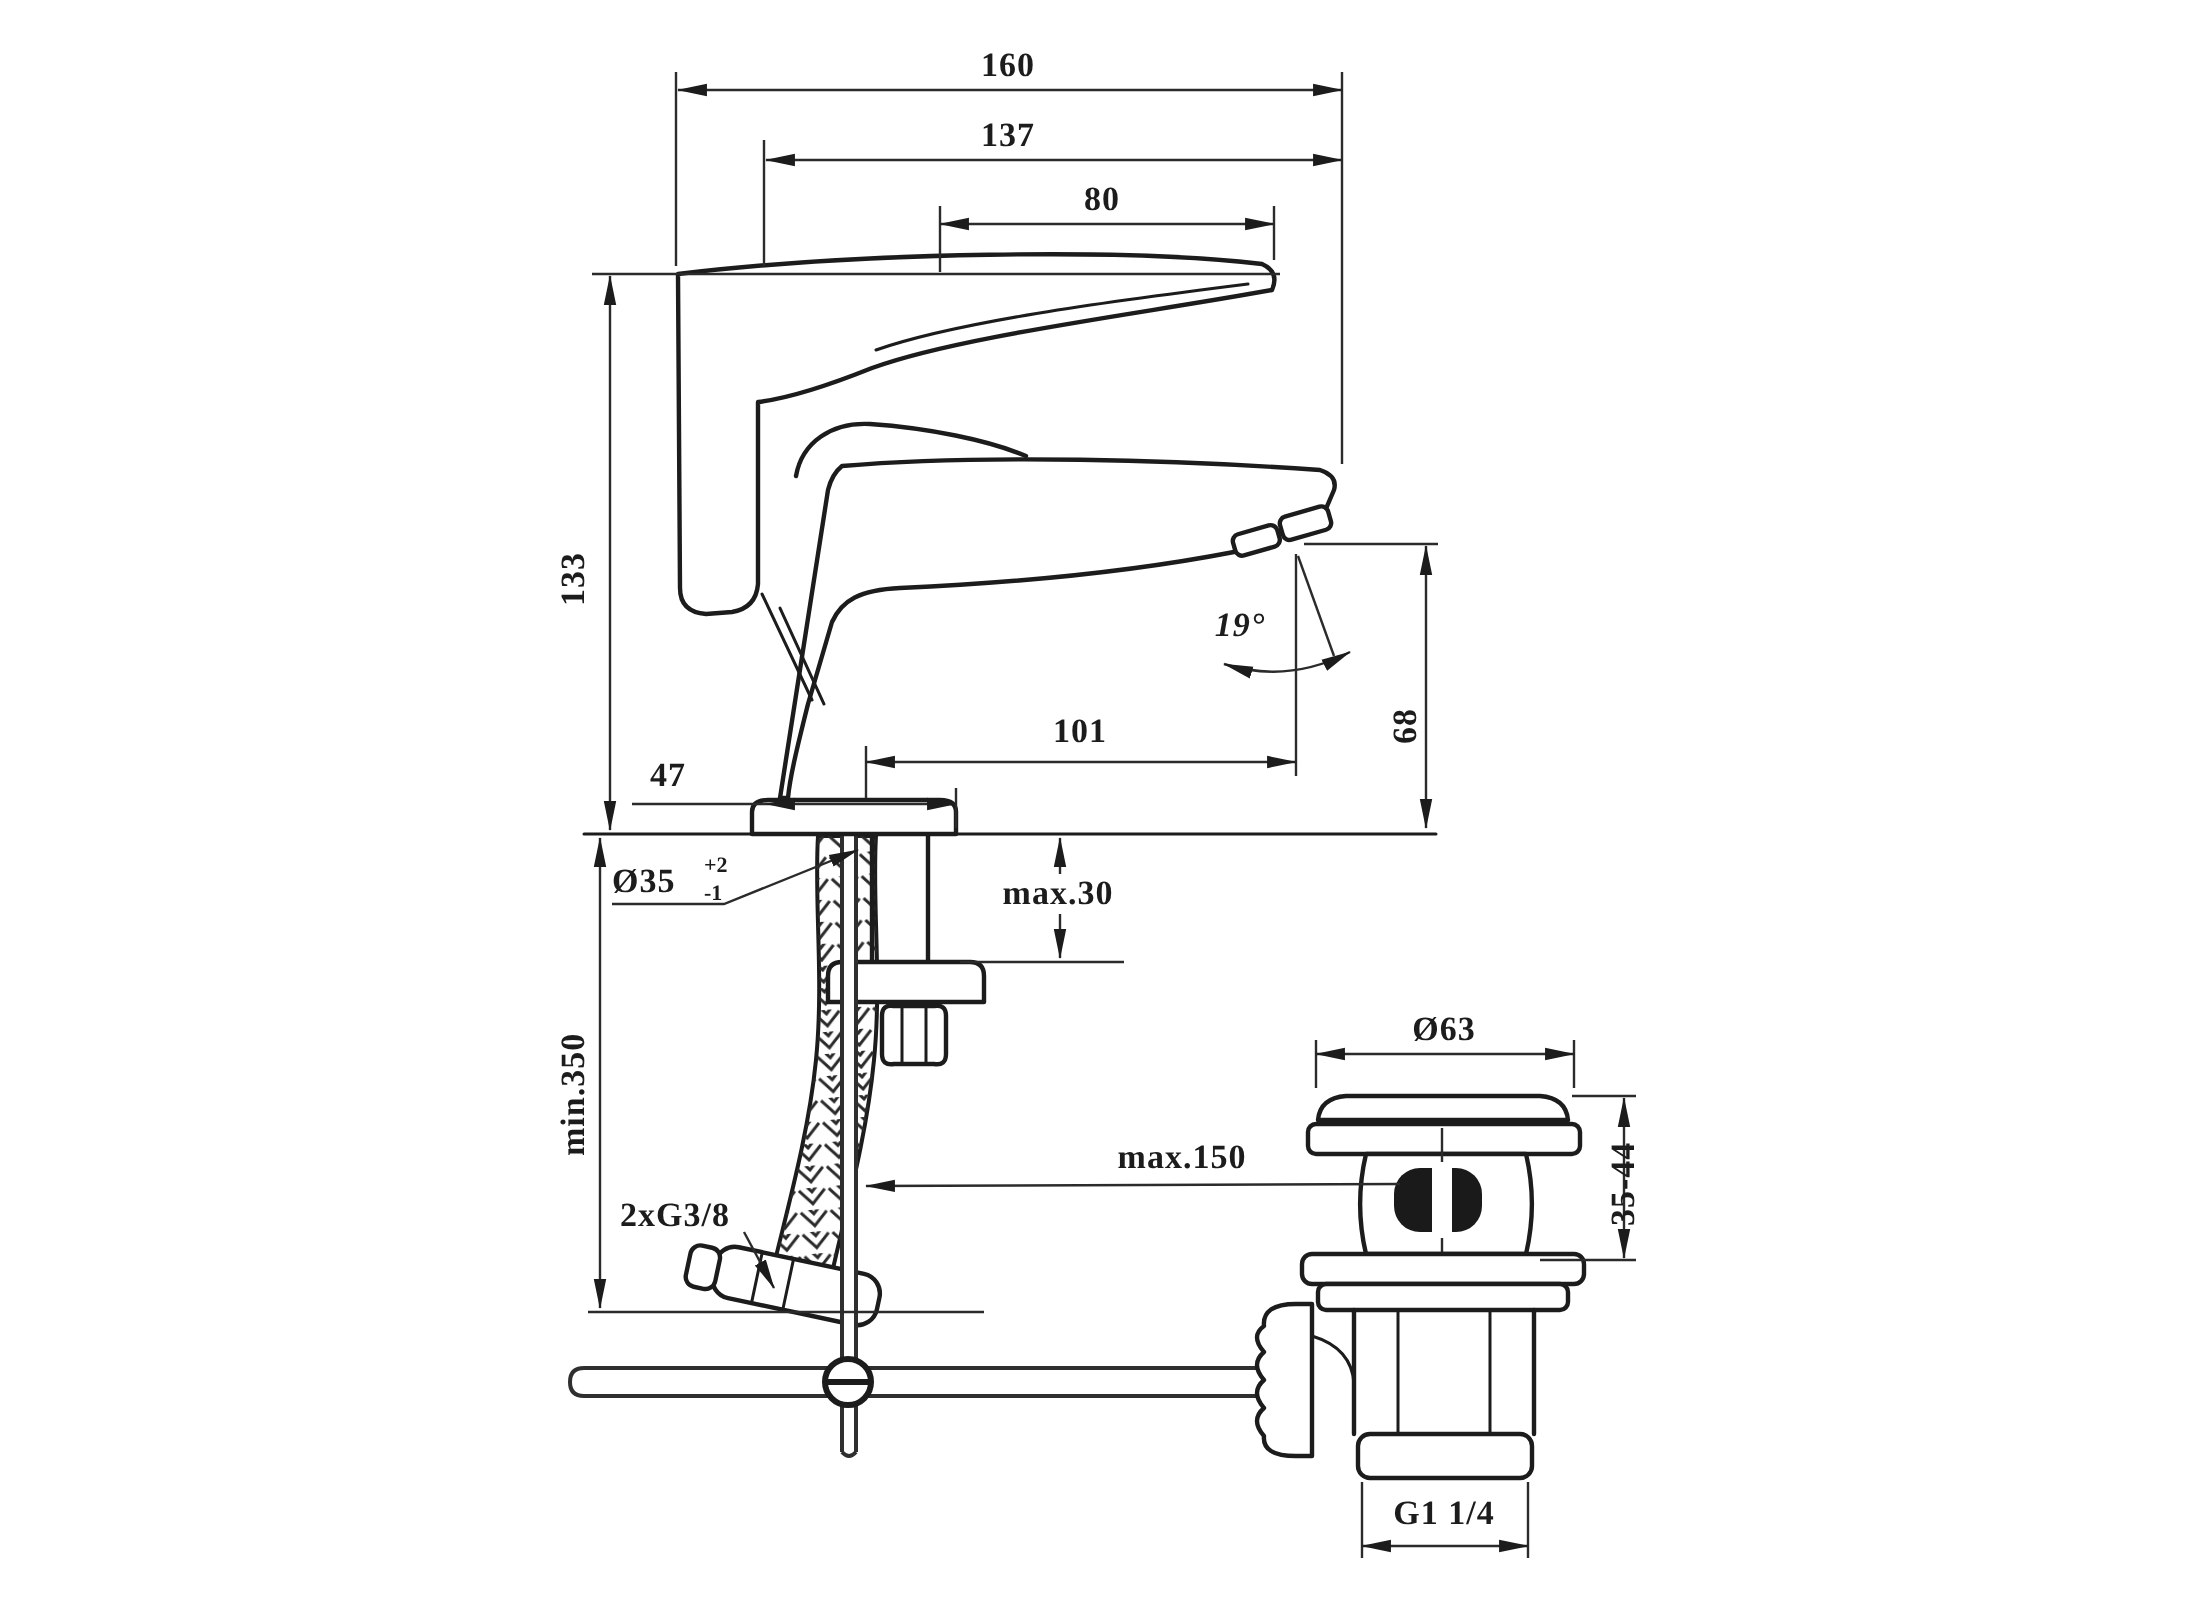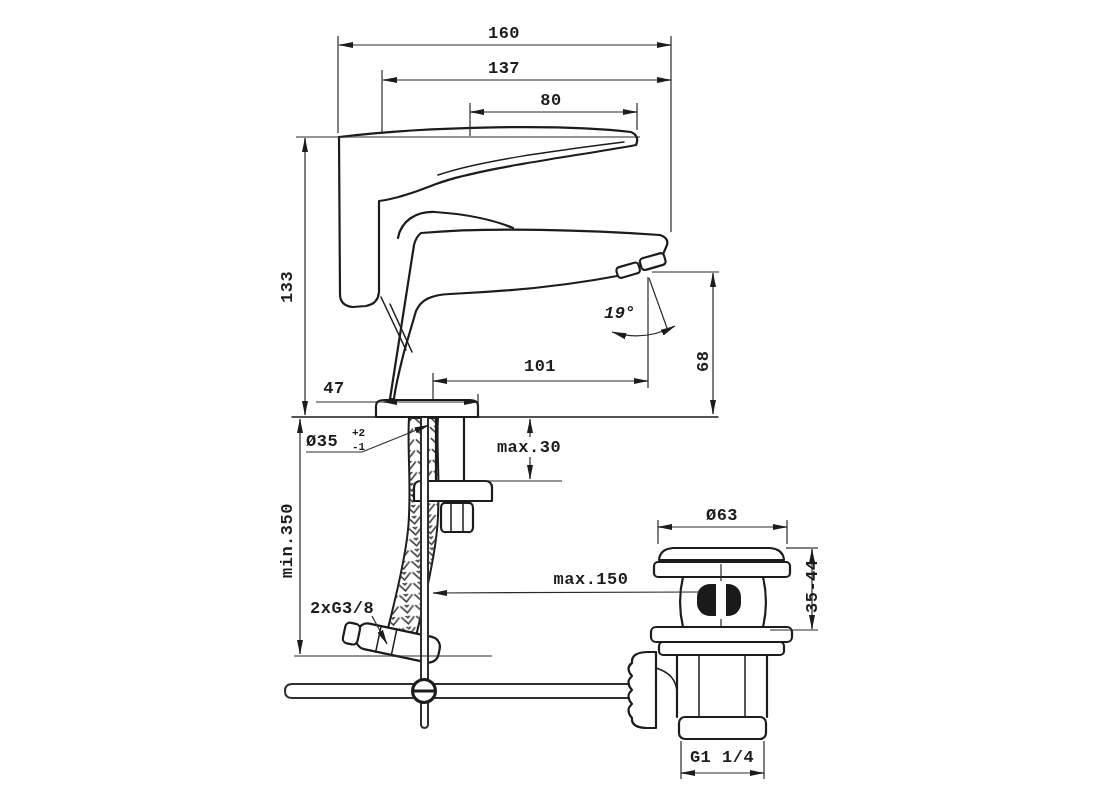--- a/index.html
+++ b/index.html
@@ -1,17 +1,17 @@
 <!DOCTYPE html>
 <html><head>
 <meta charset="utf-8">
 <style>
   html,body{margin:0;padding:0;background:#fff;}
   #stage{position:relative;width:960px;height:800px;background:#ffffff;overflow:hidden;
-         font-family:Liberation Mono, monospace;}
+         font-family:Liberation Serif, serif;}
   svg{position:absolute;inset:0;}
   .outline{fill:none;stroke:#1c1c1c;stroke-width:2.2;stroke-linejoin:round;stroke-linecap:round;}
   .outline-thin{fill:none;stroke:#1c1c1c;stroke-width:1.5;stroke-linejoin:round;stroke-linecap:round;}
   .whitefill{fill:#ffffff;}
   .dim{stroke:#2b2b2b;stroke-width:1.2;fill:none;}
   .dimtext{fill:#1c1c1c;font-size:17px;font-weight:600;letter-spacing:.5px;}
   .dimtext-small{fill:#1c1c1c;font-size:11px;font-weight:600;}
   .rod{stroke:#2f2f2f;stroke-width:2;fill:none;}
 </style>
 </head>

